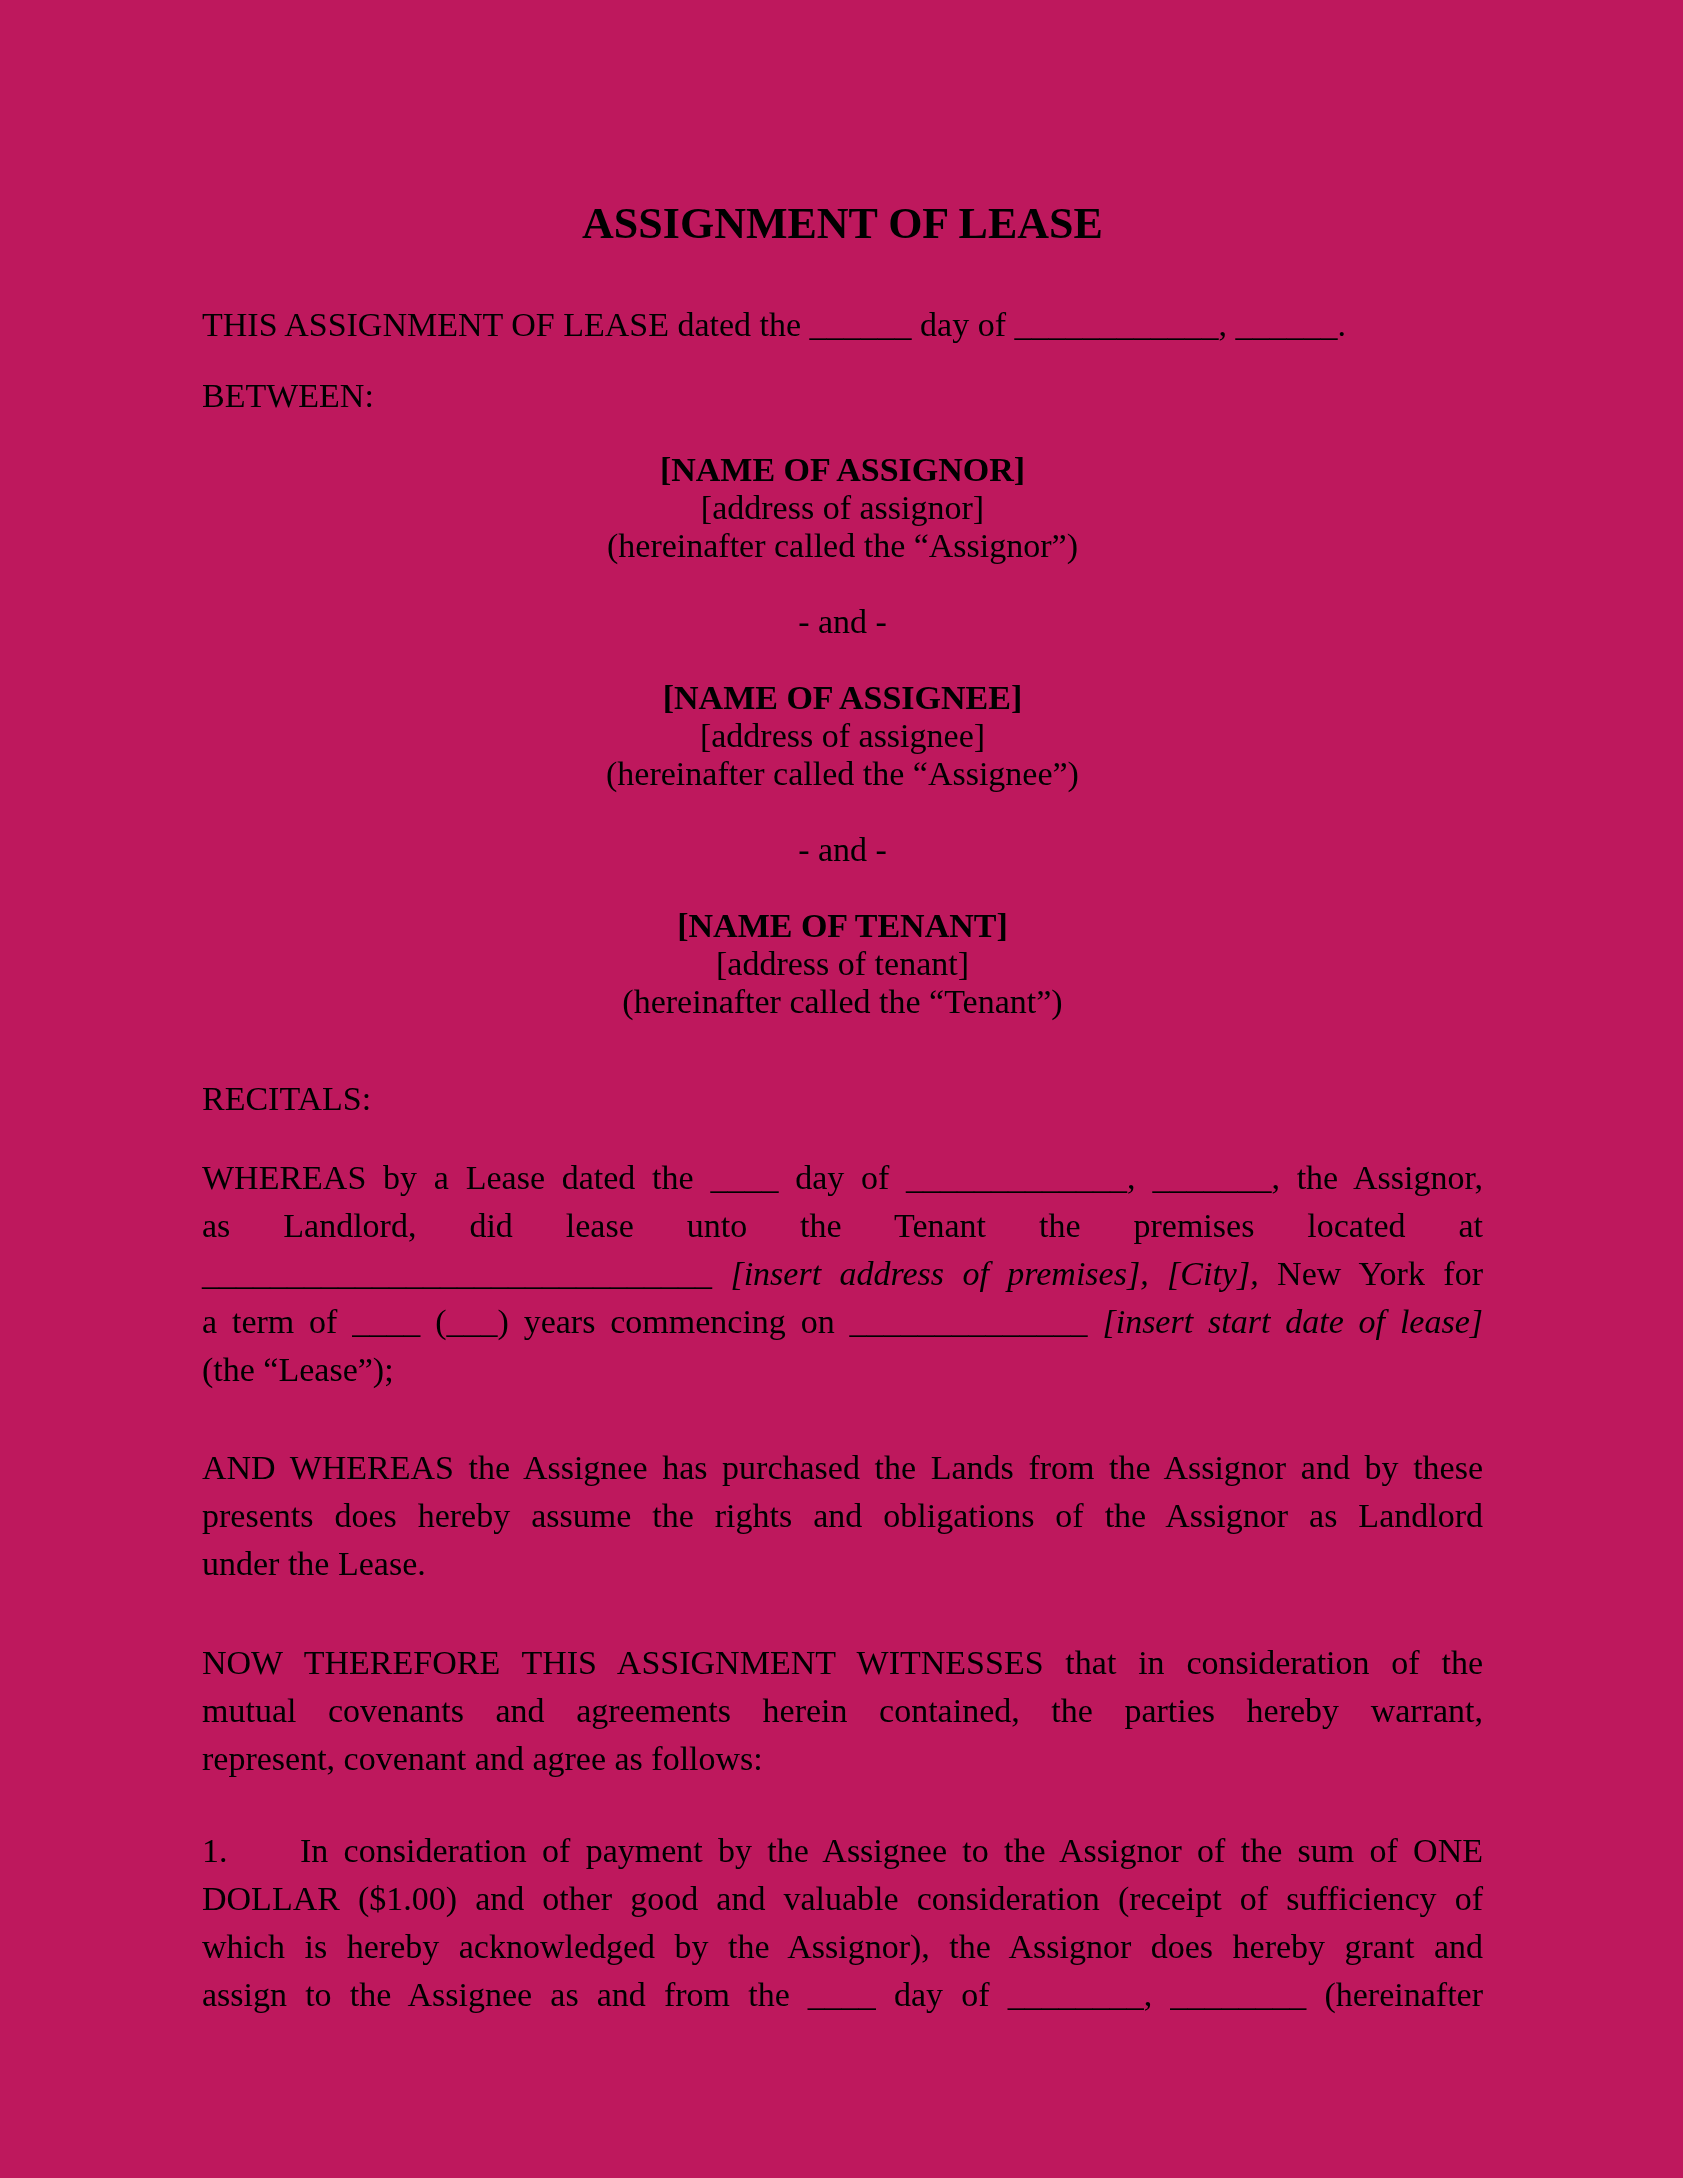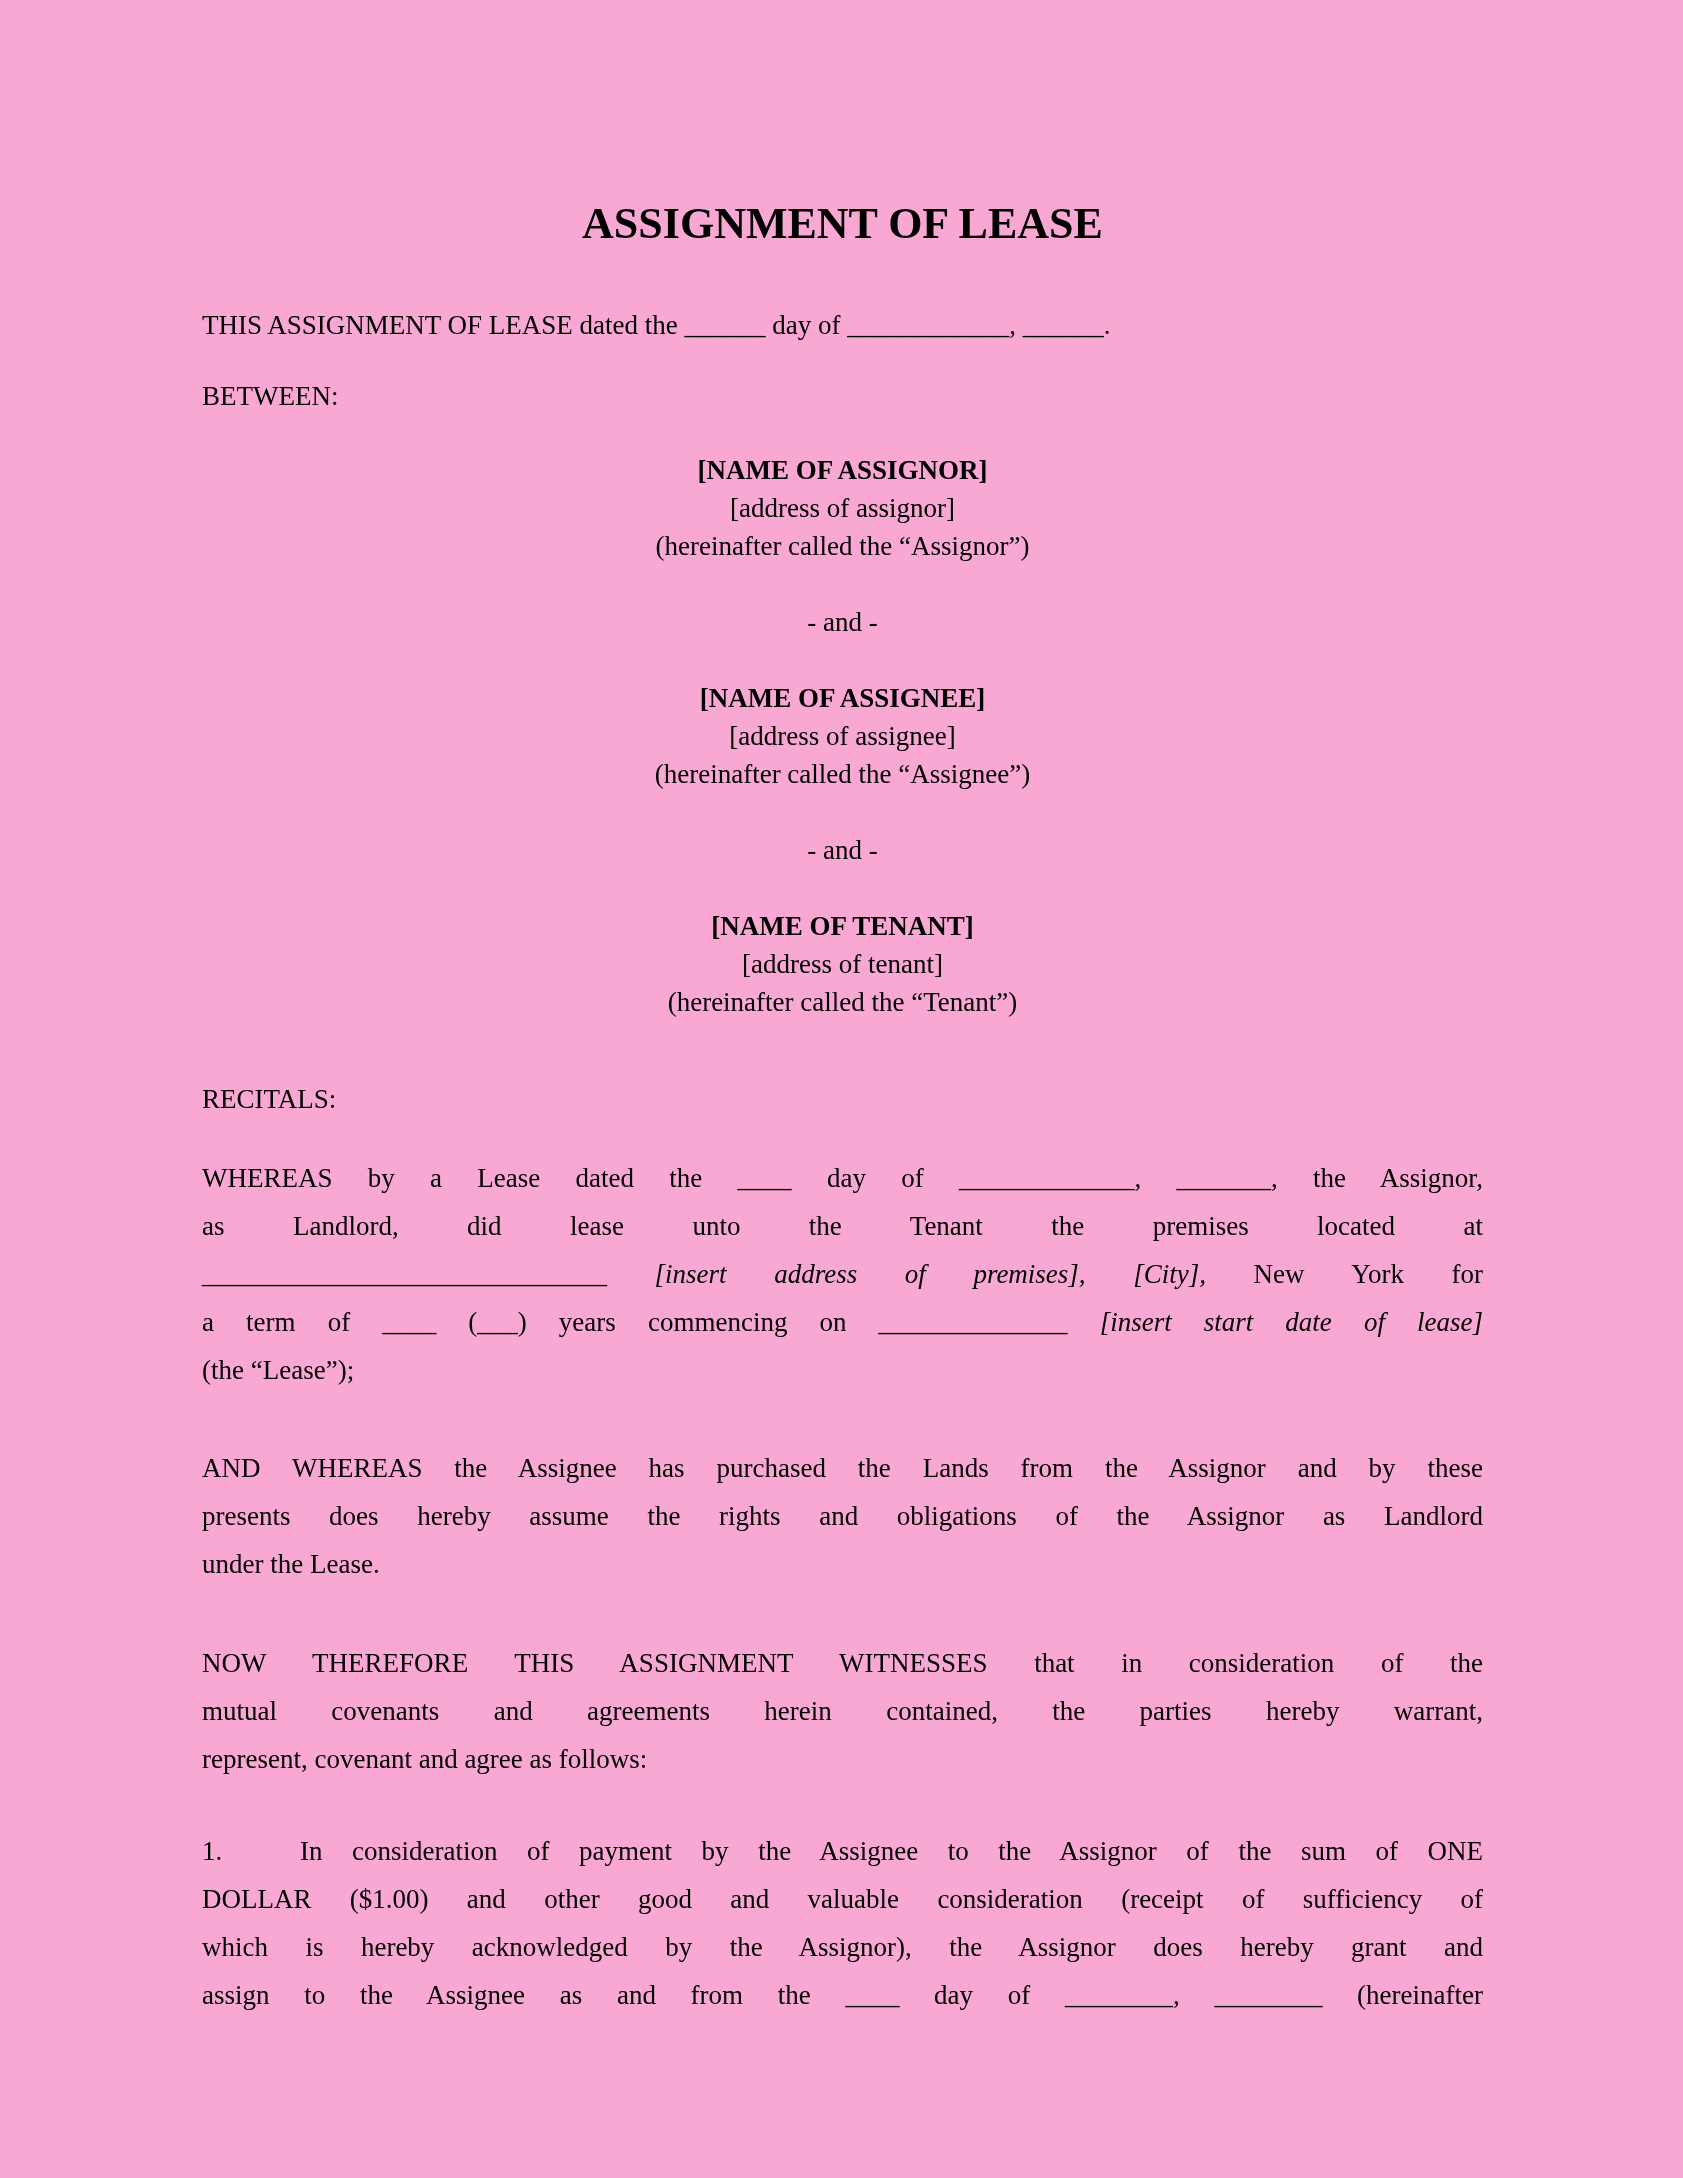--- a/index.html
+++ b/index.html
@@ -1,37 +1,37 @@
 <!DOCTYPE html>
 <html><head>
 <meta charset="utf-8">
 <style>
   * { box-sizing: border-box; }
   html, body { margin: 0; padding: 0; background: #ffffff; }
   .page {
     position: relative;
     width: 1683px;
     height: 2178px;
-    background: #f9a8d4;
+    background: #be185d;
     color: #000000;
     font-family: "Liberation Serif", "DejaVu Serif", serif;
     overflow: hidden;
   }
   .content {
     margin: 0 200px 0 202px; 
   }
   .title {
     margin: 0;
     padding-top: 200px;
     font-size: 44px;
     line-height: 48px;
     font-weight: bold;
     text-align: center;
   }
-  .body-text { font-size: 27px; }
+  .body-text { font-size: 34px; }
   .opening {
     margin: 53px 0 0 0;
     line-height: 48px;
     white-space: nowrap;
   }
   .section-label {
     font-weight: normal;
     line-height: 38px;
     margin: 0;
   }

